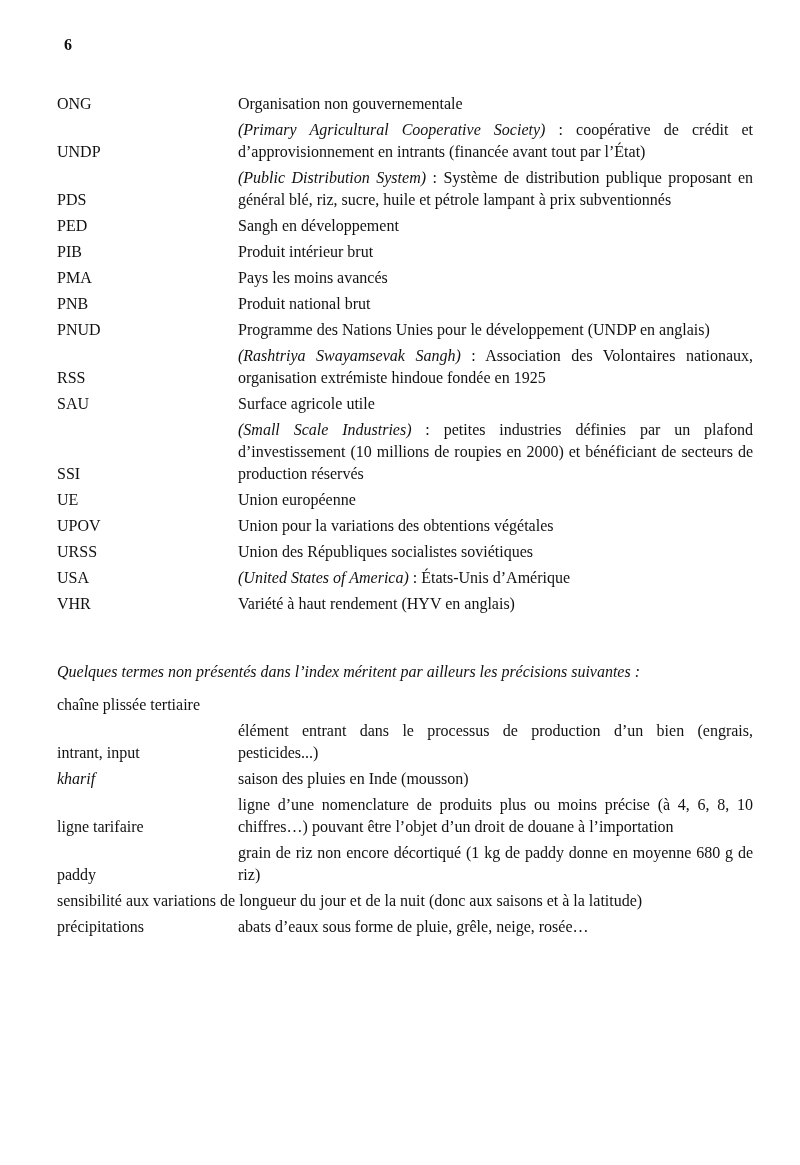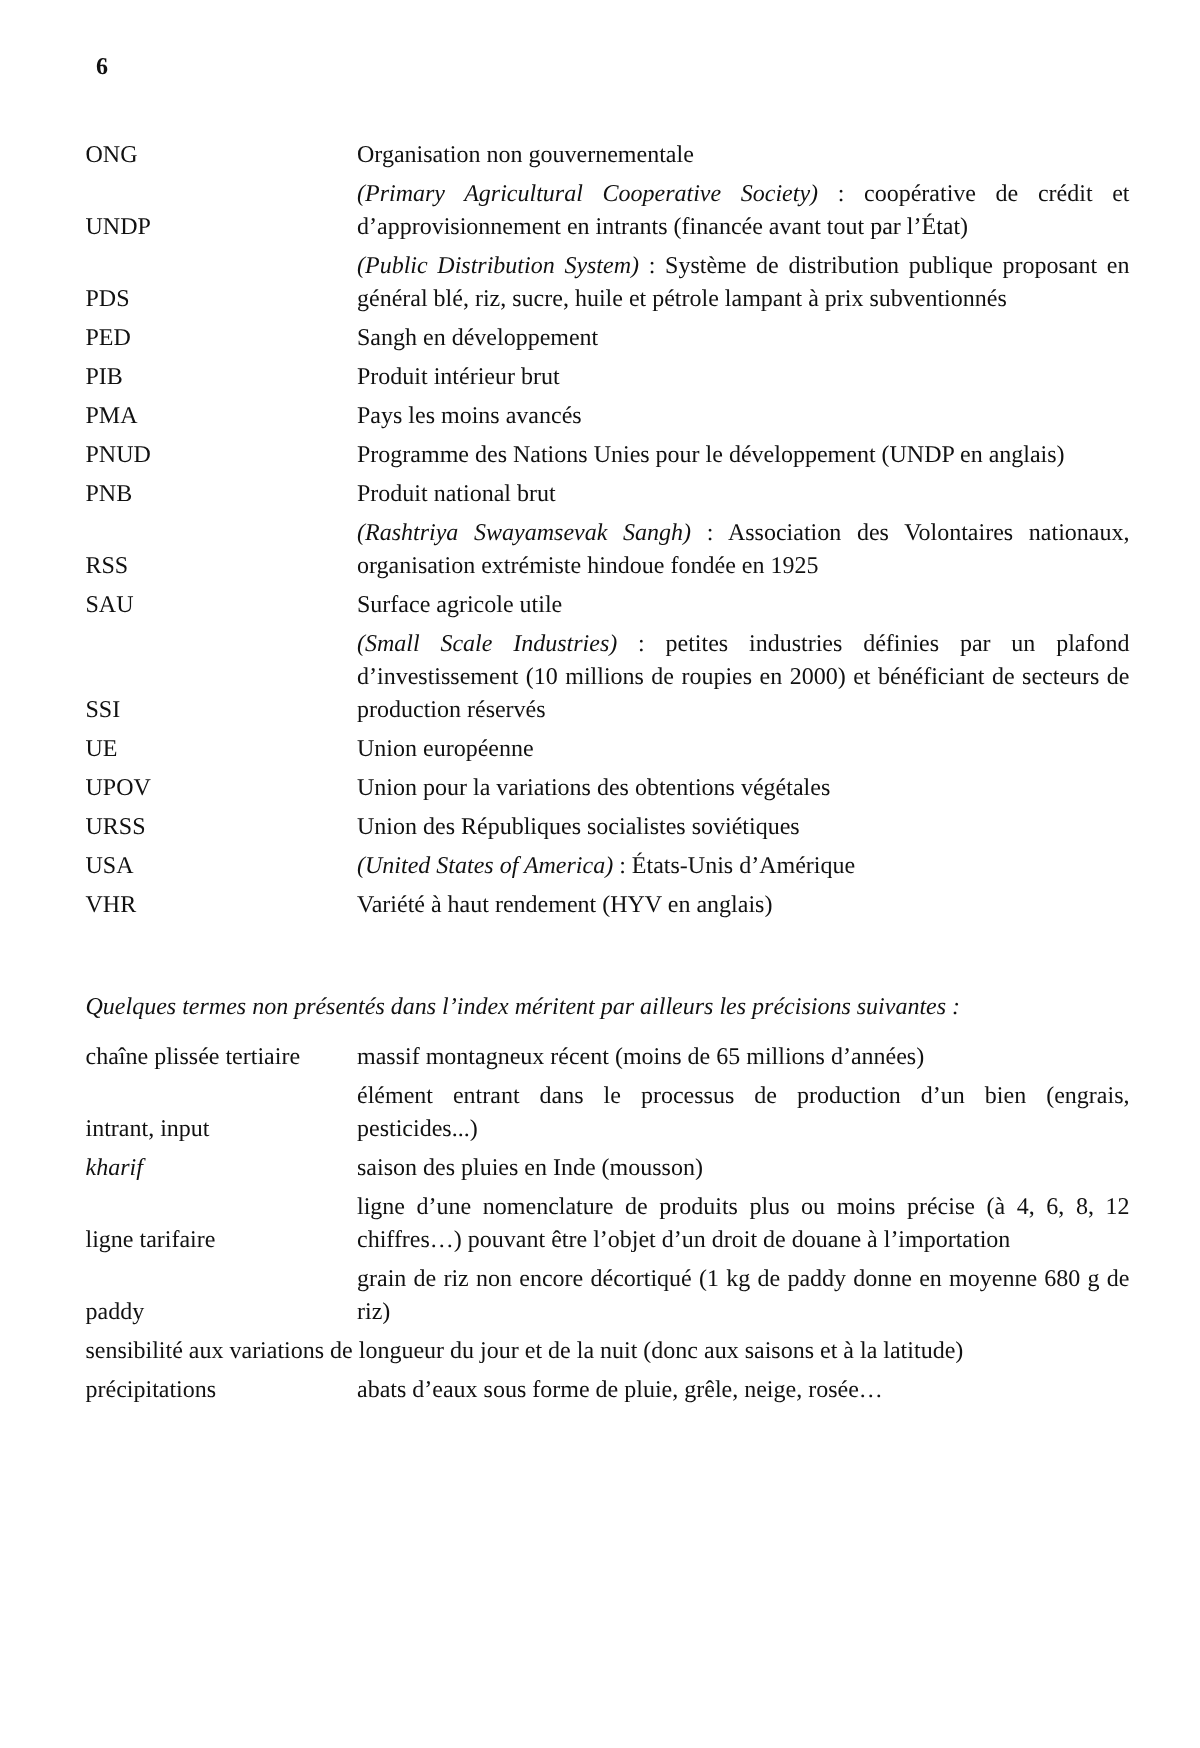--- a/index.html
+++ b/index.html
@@ -70,26 +70,26 @@
       </div>
       <div class="row">
         <div class="term-col">PIB</div>
         <div class="def-col">Produit intérieur brut</div>
       </div>
       <div class="row">
         <div class="term-col">PMA</div>
         <div class="def-col">Pays les moins avancés</div>
       </div>
       <div class="row">
+        <div class="term-col">PNB</div>
+        <div class="def-col">Produit national brut</div>
+      </div>
+      <div class="row">
         <div class="term-col">PNUD</div>
         <div class="def-col">Programme des Nations Unies pour le développement (UNDP en anglais)</div>
-      </div>
-      <div class="row">
-        <div class="term-col">PNB</div>
-        <div class="def-col">Produit national brut</div>
       </div>
       <div class="row">
         <div class="term-col">RSS</div>
         <div class="def-col"><em>(Rashtriya Swayamsevak Sangh)</em> : Association des Volontaires nationaux, organisation extrémiste hindoue fondée en 1925</div>
       </div>
       <div class="row">
         <div class="term-col">SAU</div>
         <div class="def-col">Surface agricole utile</div>
       </div>
       <div class="row">
@@ -116,33 +116,32 @@
         <div class="term-col">VHR</div>
         <div class="def-col">Variété à haut rendement (HYV en anglais)</div>
       </div>
     </div>
 
   <p class="glossary-intro">Quelques termes non présentés dans l’index méritent par ailleurs les précisions suivantes :</p>
 
   <div id="glossary-list">
       <div class="row">
         <div class="term-col">chaîne plissée tertiaire</div>
-        <div class="def-col">massif montagneux récent (moins de 65 millions d’années)</div>
       </div>
       <div class="row">
         <div class="term-col">intrant, input</div>
         <div class="def-col">élément entrant dans le processus de production d’un bien (engrais, pesticides...)</div>
       </div>
       <div class="row">
         <div class="term-col term-italic">kharif</div>
         <div class="def-col">saison des pluies en Inde (mousson)</div>
       </div>
       <div class="row">
         <div class="term-col">ligne tarifaire</div>
-        <div class="def-col">ligne d’une nomenclature de produits plus ou moins précise (à 4, 6, 8, 12 chiffres…) pouvant être l’objet d’un droit de douane à l’importation</div>
+        <div class="def-col">ligne d’une nomenclature de produits plus ou moins précise (à 4, 6, 8, 10 chiffres…) pouvant être l’objet d’un droit de douane à l’importation</div>
       </div>
       <div class="row">
         <div class="term-col">paddy</div>
         <div class="def-col">grain de riz non encore décortiqué (1 kg de paddy donne en moyenne 680 g de riz)</div>
       </div>
       <div class="row">
         <div class="def-col">sensibilité aux variations de longueur du jour et de la nuit (donc aux saisons et à la latitude)</div>
       </div>
       <div class="row">
         <div class="term-col">précipitations</div>

